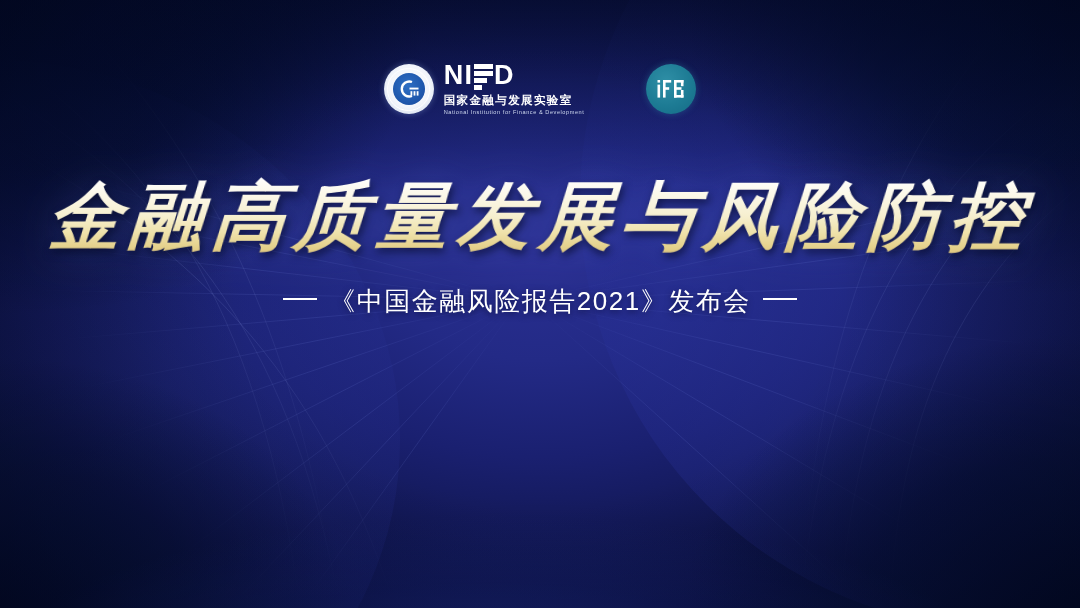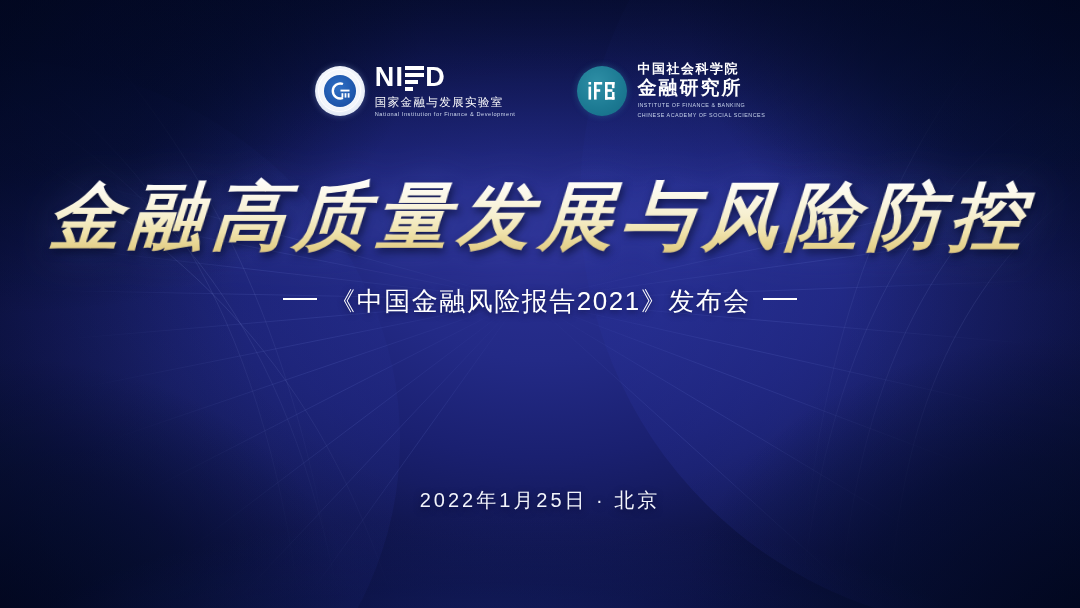--- a/index.html
+++ b/index.html
@@ -175,21 +175,21 @@
     background: #ffffff;
     display: block;
   }
   .nifd-mark .f-box i:nth-child(1) { top: 2px;  width: 19px; }
   .nifd-mark .f-box i:nth-child(2) { top: 9px;  width: 19px; }
   .nifd-mark .f-box i:nth-child(3) { top: 16px; width: 13px; }
   .nifd-mark .f-box i:nth-child(4) { top: 23px; width: 8px; }
 
   .logo-cn {
     font-size: 11.5px;
-    font-weight: 400;
+    font-weight: 700;
     color: #ffffff;
     letter-spacing: 1.4px;
     line-height: 1.25;
     margin-top: 4px;
     white-space: nowrap;
   }
   .logo-en {
     font-size: 5.6px;
     color: #cfd9ef;
     letter-spacing: 0.55px;
@@ -432,34 +432,27 @@
             <rect x="7" y="3" width="2.6" height="17.6" fill="#ffffff"></rect>
             <rect x="7" y="10.2" width="6.2" height="2.6" fill="#ffffff"></rect>
             <rect x="18" y="3" width="2.6" height="17.6" fill="#ffffff"></rect>
             <rect x="18" y="3" width="9.5" height="2.6" fill="#ffffff"></rect>
             <rect x="18" y="10.2" width="7.5" height="2.6" fill="#ffffff"></rect>
             <rect x="18" y="18" width="9.5" height="2.6" fill="#ffffff"></rect>
             <rect x="24.9" y="3" width="2.6" height="6.2" fill="#ffffff"></rect>
             <rect x="24.9" y="13" width="2.6" height="7.6" fill="#ffffff"></rect>
           </svg>
         </div>
-        <div class="ifb-text">
-          <div class="ifb-cn-1">中国社会科学院</div>
-          <div class="ifb-cn-2">金融研究所</div>
-          <div class="ifb-en">INSTITUTE OF FINANCE &amp; BANKING</div>
-          <div class="ifb-en">CHINESE ACADEMY OF SOCIAL SCIENCES</div>
-        </div>
       </div>
 
     </div>
 
     <div class="title-wrap">
       <div class="title">金融高质量发展与风险防控</div>
     </div>
 
     <div class="subtitle">
       <span class="rule"></span><span class="sub-text">《中国金融风险报告2021》发布会</span><span class="rule"></span>
     </div>
 
-    <div class="date-line">2022年1月25日 · 北京</div>
 
   </div>
 </div>
 
 </body></html>

